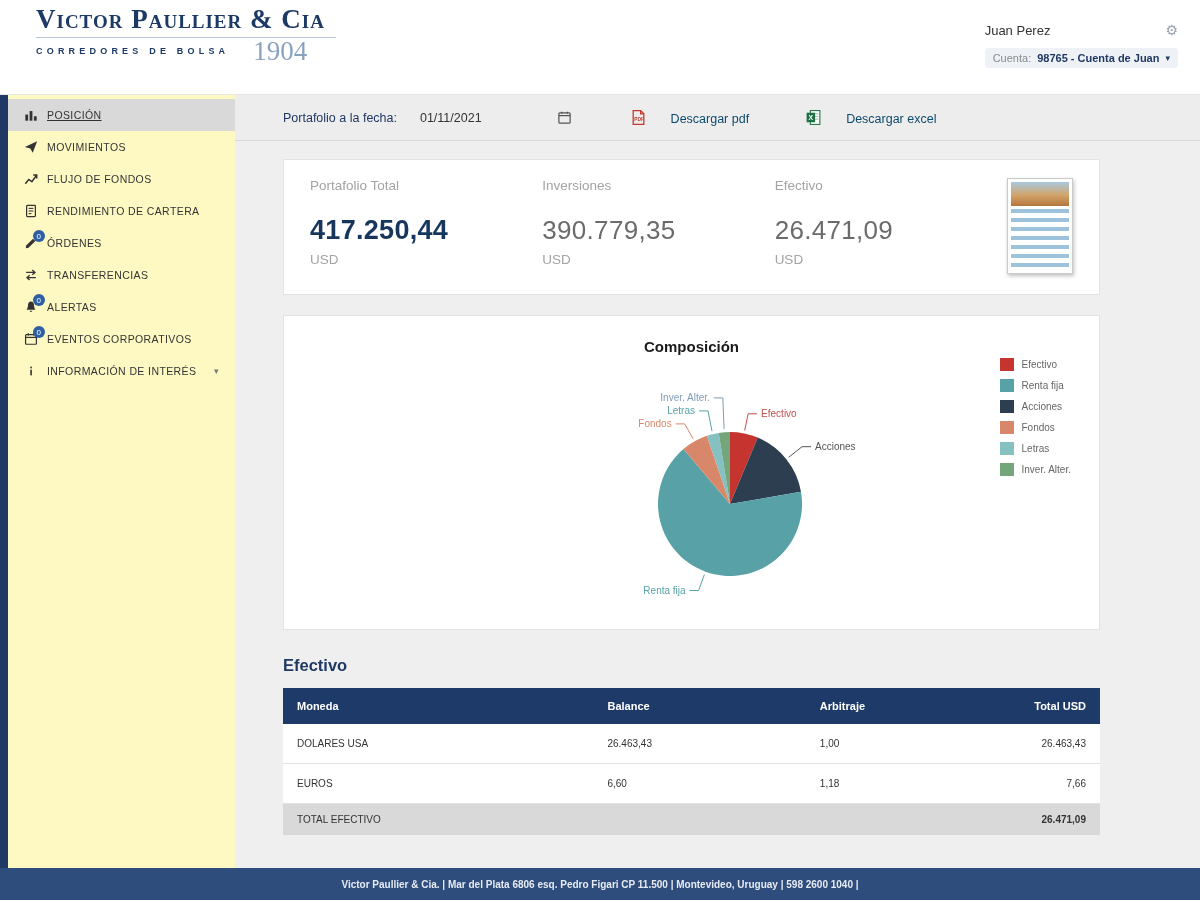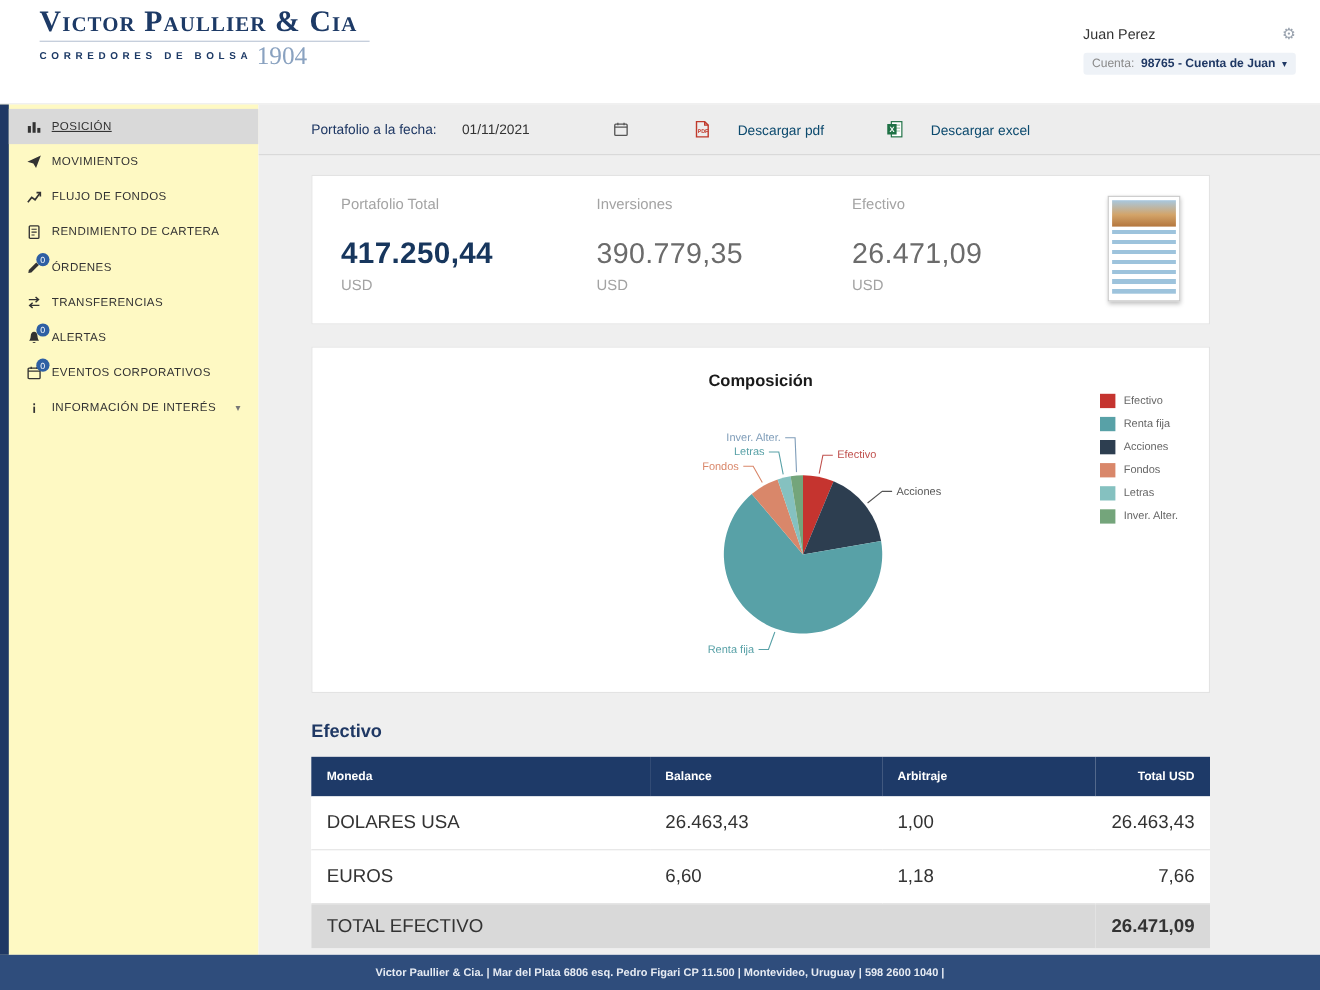--- a/index.html
+++ b/index.html
@@ -6,21 +6,21 @@
   html,body{width:1200px;height:900px;overflow:hidden;background:#ffffff;
     font-family:"Liberation Sans",sans-serif;color:#333}
 
   
   .header{position:absolute;top:0;left:0;right:0;height:95px;background:#fff;border-bottom:1px solid #e6e6e6}
   .logo{position:absolute;left:36px;top:4px;width:300px}
   .logo-main{font-family:"Liberation Serif",serif;font-variant:small-caps;font-size:27px;
     font-weight:700;color:#1d3a66;letter-spacing:1px;line-height:30px}
   .logo-sub{display:flex;align-items:center;border-top:1px solid #b9c4d4;margin-top:3px;padding-top:3px}
   .logo-sub-text{font-size:9px;letter-spacing:4.2px;color:#1d3a66;font-weight:700}
-  .logo-year{font-family:"Liberation Serif",serif;font-size:23px;color:#8aa2c0;margin-left:4px;line-height:20px}
+  .logo-year{font-family:"Liberation Serif",serif;font-size:27px;color:#8aa2c0;margin-left:24px;line-height:20px}
   .user-block{position:absolute;right:22px;top:22px;text-align:right}
   .user-row{display:flex;justify-content:space-between;align-items:center;gap:6px;font-size:13px;color:#333}
   .gear{color:#98a1ad;font-size:14px;cursor:pointer}
   .account-row{margin-top:10px;display:flex;align-items:center;gap:6px;font-size:11px;
     background:#eef2f7;padding:4px 8px;border-radius:3px;cursor:pointer}
   .account-label{color:#8a8a8a}
   .account-value{color:#1f3864;font-weight:700}
   .chev{color:#1f3864;font-size:9px}
 
   
@@ -69,21 +69,21 @@
   .legend-swatch{width:14px;height:13px;flex:none}
   .legend-label{font-size:10px;color:#666}
   .pie-svg{position:absolute;left:50%;margin-left:-322px;top:28px;width:700px;height:280px}
   .pie-svg text{font-family:"Liberation Sans",sans-serif}
 
   .section-title{margin:26px 0 13px 0;font-size:16.5px;font-weight:700;color:#1f3864}
 
   table{width:100%;border-collapse:collapse;background:#fff}
   th{background:#1e3a68;color:#fff;font-size:11px;font-weight:700;text-align:left;padding:12px 14px}
   th:last-child{text-align:right}
-  td{font-size:17px;color:#333;padding:14px 14px;background:#fff;border-bottom:1px solid #e3e3e3}
+  td{font-size:10px;color:#333;padding:14px 14px;background:#fff;border-bottom:1px solid #e3e3e3}
   td.num-r,tfoot td.num-r{text-align:right}
   tfoot td{background:#d9d9d9;border-top:1px solid #8f8f8f;border-bottom:none;padding:10px 14px}
   tfoot td.total{font-weight:700;text-align:right}
 
   
   .footer{position:absolute;left:0;right:0;bottom:0;height:32px;background:#2f4d7c;color:#e6ebf3;
     display:flex;align-items:center;justify-content:center;font-size:10px;font-weight:700}
 </style>
 </head>
 <body>

